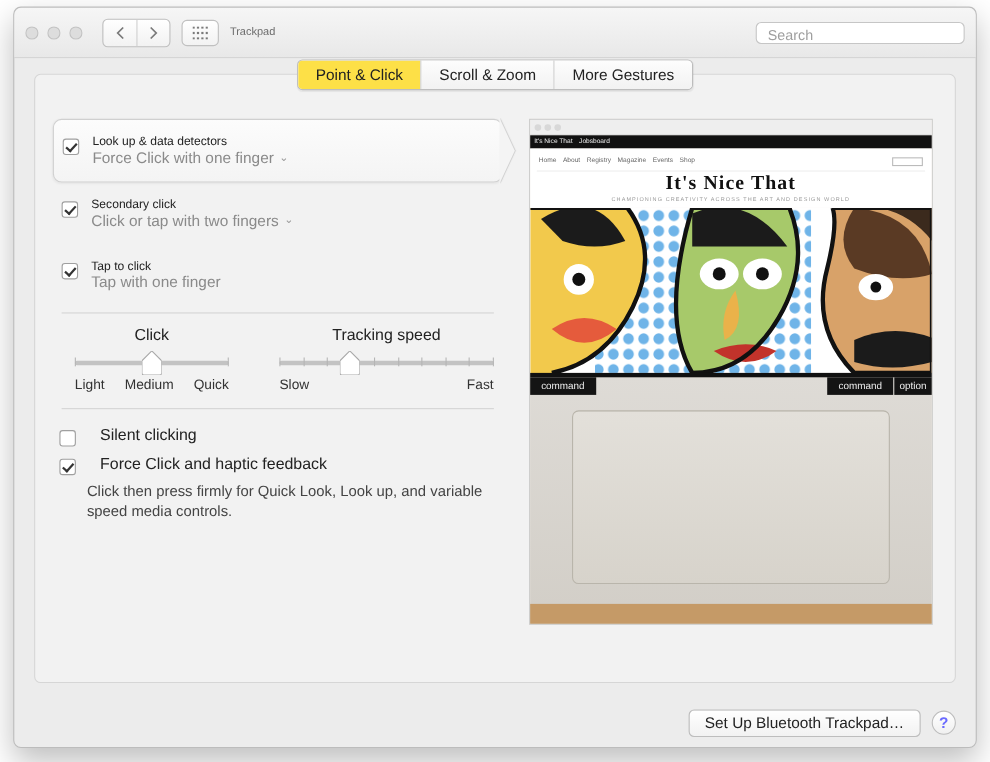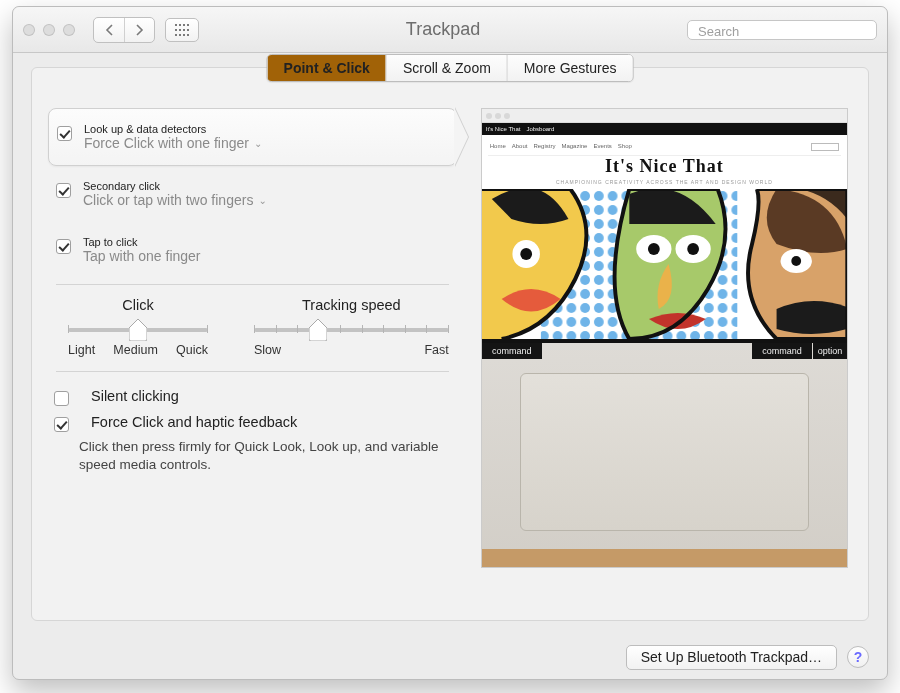--- a/index.html
+++ b/index.html
@@ -36,21 +36,21 @@
     display: flex; border: 1px solid #c0c0c0; border-radius: 5px; overflow: hidden;
     background: linear-gradient(#fff,#f2f2f2);
   }
   .navseg .btn { width: 30px; height: 24px; display:flex; align-items:center; justify-content:center; color:#7a7a7a; }
   .navseg .btn + .btn { border-left:1px solid #d0d0d0; }
   .gridbtn {
     width: 34px; height: 24px; border:1px solid #c0c0c0; border-radius:5px;
     background:linear-gradient(#fff,#f2f2f2);
     display:flex; align-items:center; justify-content:center; color:#7a7a7a;
   }
-  .title { flex:1; text-align:center; color:#6d6d6d; font-size:18px; font-weight:500; }
+  .title { flex:1; text-align:left; color:#6d6d6d; font-size:10px; font-weight:500; }
   .searchwrap {
     width: 190px; height: 20px; border:1px solid #c6c6c6; border-radius:5px;
     background:#fff; display:flex; align-items:flex-end; padding:0 6px; gap:4px;
     color:#9f9f9f;
   }
   .searchwrap input { border:none; outline:none; flex:1; font-size:13px; color:#333; background:transparent; }
   .searchwrap input::placeholder { color:#9f9f9f; }
   
   .panel {
     margin: 14px 18px 14px 18px;
@@ -66,21 +66,21 @@
     position:absolute; top:-14px; left:50%; transform:translateX(-50%);
     display:flex; border:1px solid #bdbdbd; border-radius:5px; overflow:hidden;
     background:#fff; box-shadow:0 1px 1px rgba(0,0,0,.06);
   }
   .tab {
     padding:5px 16px; font-size:14px; color:#222;
     background:linear-gradient(#fdfdfd,#f2f2f2);
     cursor:default;
   }
   .tab + .tab { border-left:1px solid #cfcfcf; }
-  .tab.active { background:#a16207; font-weight:700; }
+  .tab.active { background:#fde047; font-weight:400; }
   .panel-body {
     position:absolute; left:0; right:0; top:24px; bottom:0;
     display:flex; gap:24px; padding:16px 20px 0 16px;
   }
   
   .leftcol { width:414px; display:flex; flex-direction:column; }
   .optrow {
     display:flex; align-items:flex-start; gap:12px;
     padding:14px 12px 14px 8px;
     position:relative;

